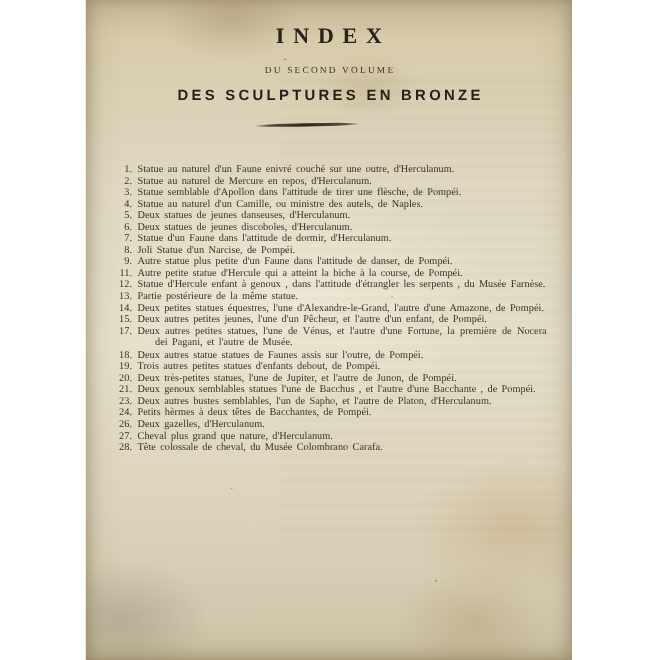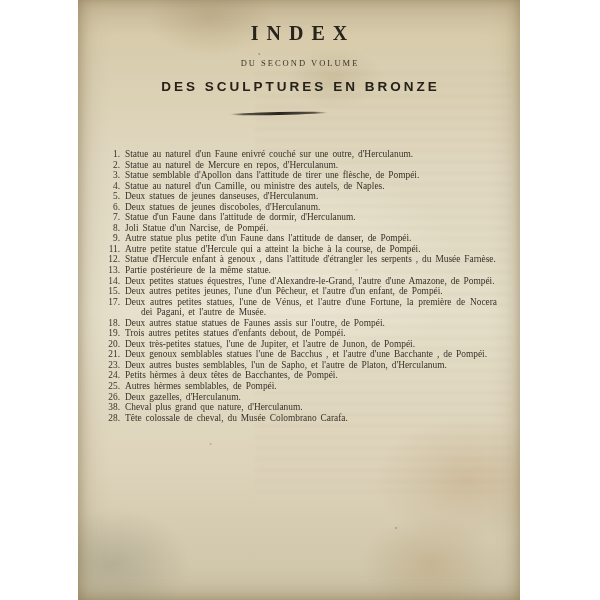--- a/index.html
+++ b/index.html
@@ -232,32 +232,28 @@
   <div class="index-row">
     <span class="index-num">23.</span>
     <span class="index-text">Deux autres bustes semblables, l'un de Sapho, et l'autre de Platon, d'Herculanum.</span>
   </div>
 
   <div class="index-row">
     <span class="index-num">24.</span>
     <span class="index-text">Petits hèrmes à deux têtes de Bacchantes, de Pompéi.</span>
   </div>
 
-  <div class="index-row">
-    <span class="index-num">25.</span>
-    <span class="index-text">Autres hèrmes semblables, de Pompéi.</span>
-  </div>
 
   <div class="index-row">
     <span class="index-num">26.</span>
     <span class="index-text">Deux gazelles, d'Herculanum.</span>
   </div>
 
   <div class="index-row">
-    <span class="index-num">38.</span>
+    <span class="index-num">27.</span>
     <span class="index-text">Cheval plus grand que nature, d'Herculanum.</span>
   </div>
 
   <div class="index-row">
     <span class="index-num">28.</span>
     <span class="index-text">Tête colossale de cheval, du Musée Colombrano Carafa.</span>
   </div>
 </div>
 </div>
 

